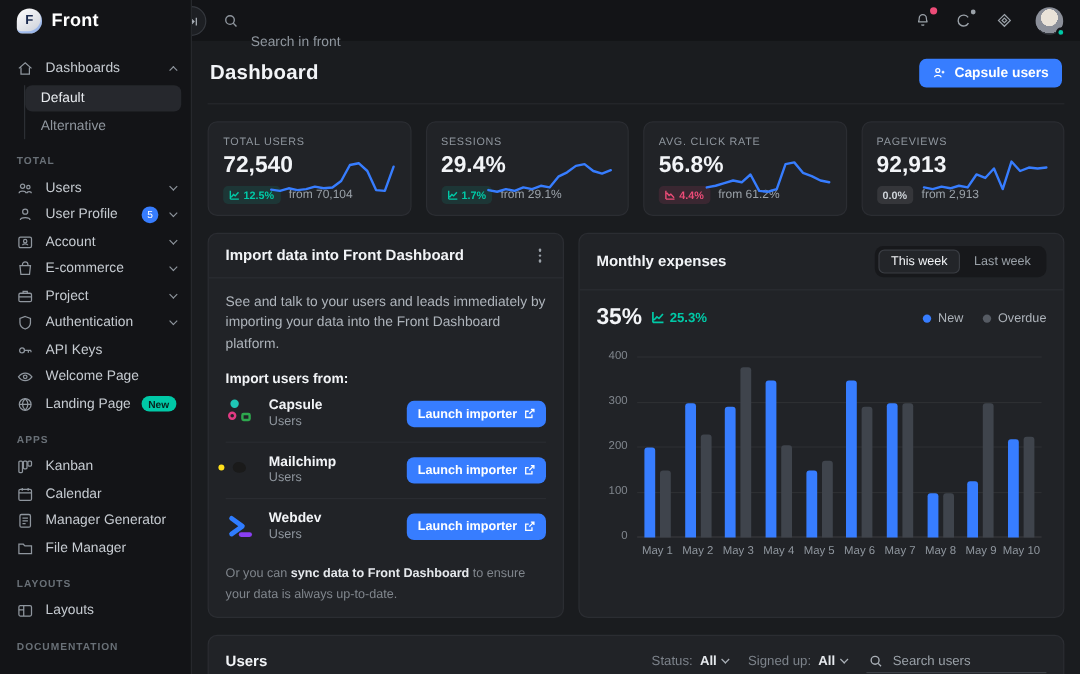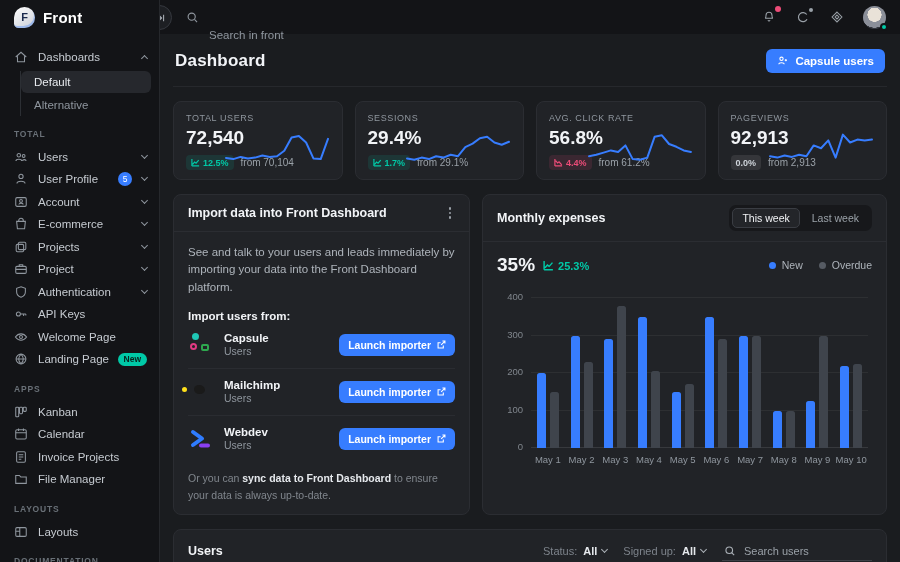--- a/index.html
+++ b/index.html
@@ -210,30 +210,20 @@
           <svg class="ic" width="14" height="14" viewBox="0 0 16 16" fill="none" stroke="currentColor" stroke-width="1.2">
             <path d="M5.4 5V4a2.6 2.6 0 015.2 0v1M3 5h10l-.9 8.4H3.9z"></path>
           </svg>
         </span>
       <span class="nlabel">E-commerce</span>
       <span class="chev"></span>
     </div>
     <div class="nav-item">
       <span class="nicon">
           <svg class="ic" width="14" height="14" viewBox="0 0 16 16" fill="none" stroke="currentColor" stroke-width="1.2">
-            <rect x="5" y="2.5" width="8.5" height="8.5" rx="1.4"></rect>
-            <rect x="2.5" y="5" width="8.5" height="8.5" rx="1.4"></rect>
-          </svg>
-        </span>
-      <span class="nlabel">Projects</span>
-      <span class="chev"></span>
-    </div>
-    <div class="nav-item">
-      <span class="nicon">
-          <svg class="ic" width="14" height="14" viewBox="0 0 16 16" fill="none" stroke="currentColor" stroke-width="1.2">
             <rect x="2" y="5" width="12" height="8" rx="1.4"></rect>
             <path d="M6 5V3.2h4V5M2 8.4h12"></path>
           </svg>
         </span>
       <span class="nlabel">Project</span>
       <span class="chev"></span>
     </div>
     <div class="nav-item">
       <span class="nicon">
           <svg class="ic" width="14" height="14" viewBox="0 0 16 16" fill="none" stroke="currentColor" stroke-width="1.2">
@@ -293,21 +283,21 @@
         </span>
       <span class="nlabel">Calendar</span>
     </div>
     <div class="nav-item">
       <span class="nicon">
           <svg class="ic" width="14" height="14" viewBox="0 0 16 16" fill="none" stroke="currentColor" stroke-width="1.2">
             <rect x="3" y="2" width="10" height="12" rx="1.4"></rect>
             <path d="M5.4 5.4h5.2M5.4 8h5.2M5.4 10.6h3"></path>
           </svg>
         </span>
-      <span class="nlabel">Invoice Projects</span>
+      <span class="nlabel">Manager Generator</span>
     </div>
     <div class="nav-item">
       <span class="nicon">
           <svg class="ic" width="14" height="14" viewBox="0 0 16 16" fill="none" stroke="currentColor" stroke-width="1.2">
             <path d="M2 4h4.2l1.5 1.6H14V13H2z"></path>
           </svg>
         </span>
       <span class="nlabel">File Manager</span>
     </div>
 

